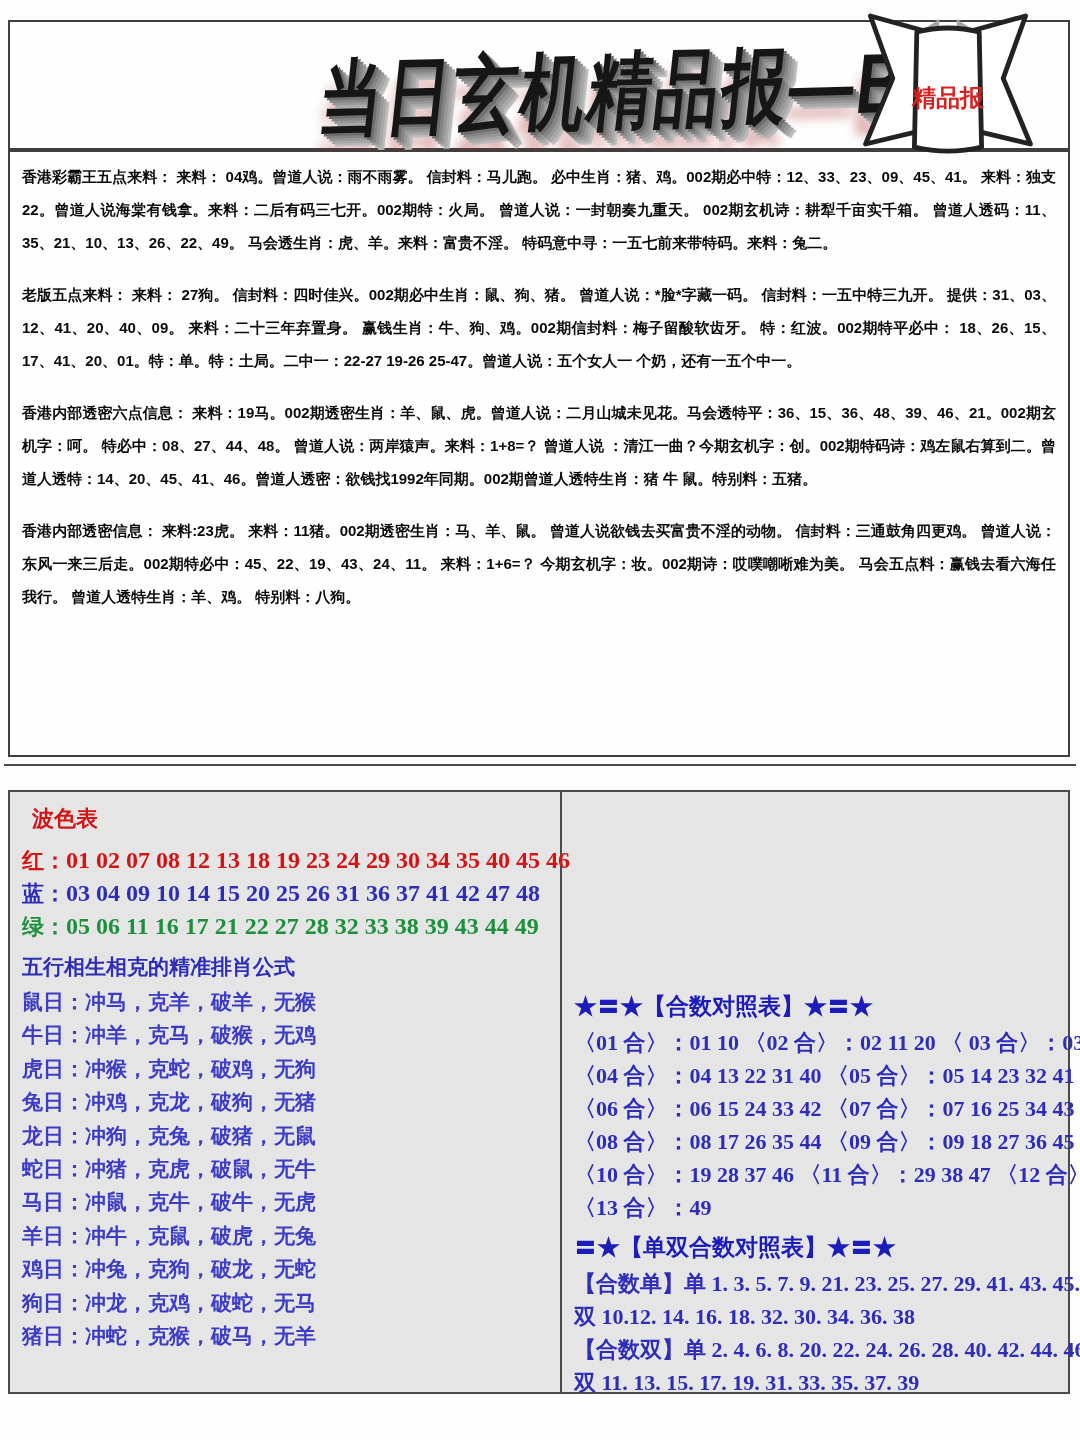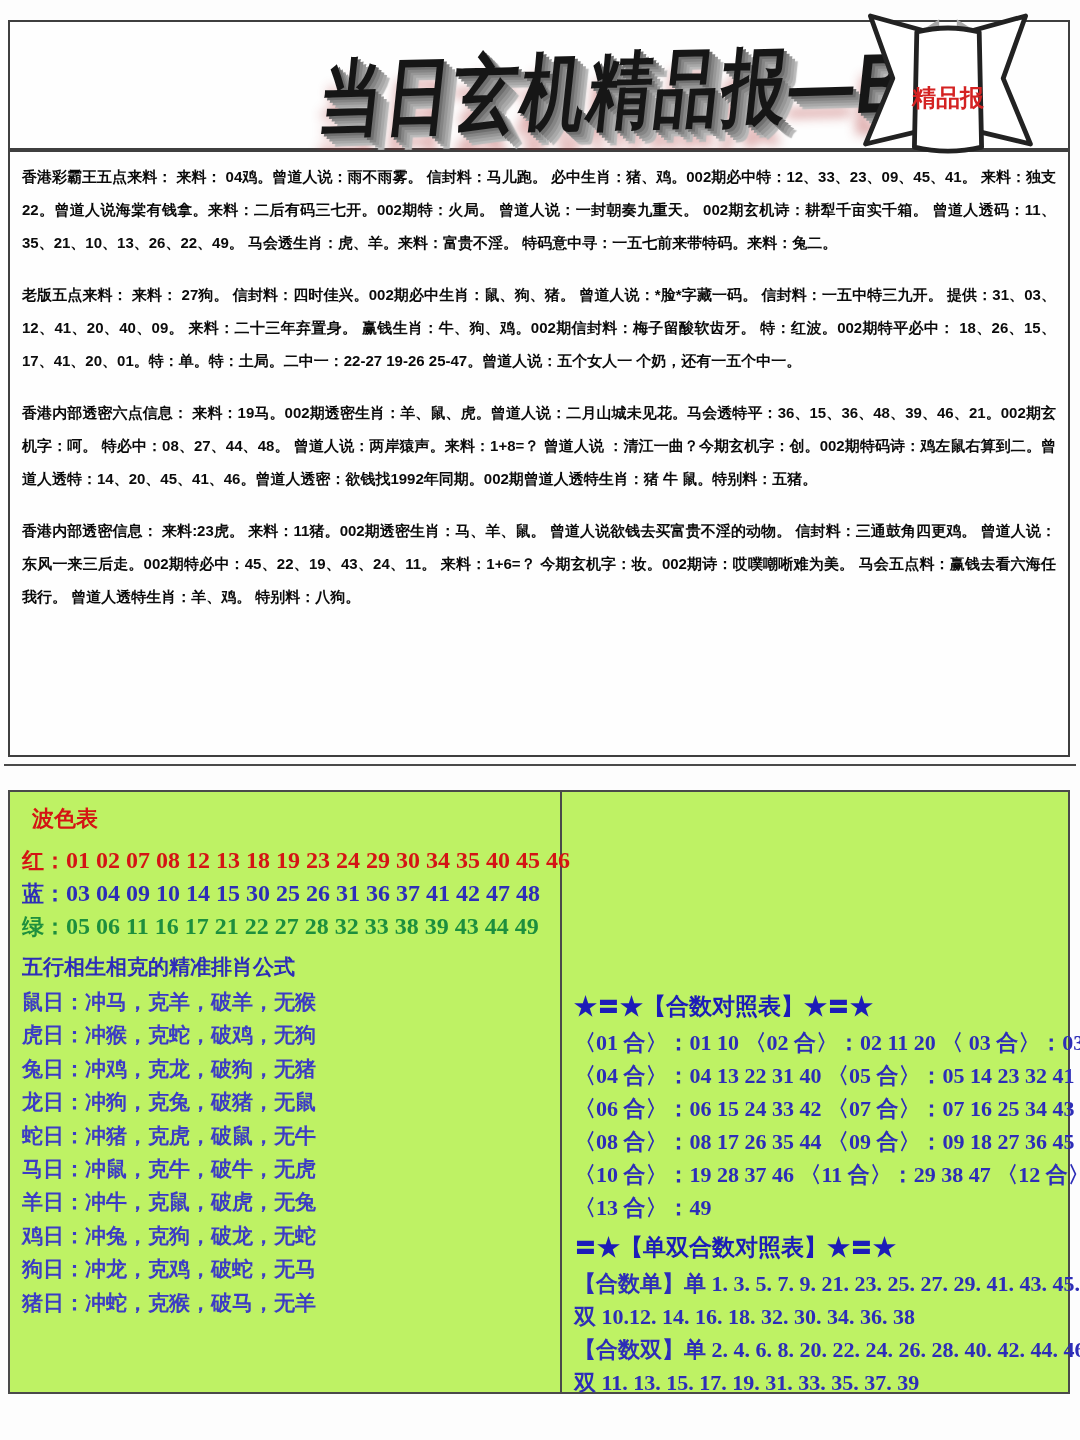--- a/index.html
+++ b/index.html
@@ -42,21 +42,21 @@
   }
 
   .mid-rule {
     position:absolute; left:4px; top:764px; width:1072px; height:0;
     border-top:2px solid #4a4a4a;
   }
 
   
   .bottom-box {
     position:absolute; left:8px; top:790px; width:1062px; height:604px;
-    border:2px solid #4a4a4a; box-sizing:border-box; background:#bef264;
+    border:2px solid #4a4a4a; box-sizing:border-box; background:#e5e5e5;
   }
   .vdivider { position:absolute; left:550px; top:0; height:100%; width:0; border-left:2px solid #4a4a4a; }
 
   .col-left  { position:absolute; left:0; top:0; width:548px; height:100%; padding:10px 0 0 12px; box-sizing:border-box; }
   .col-right { position:absolute; left:552px; top:0; right:0; height:100%; padding:198px 8px 0 12px; box-sizing:border-box; }
 
   .wave-title { color:#d41414; font-size:22px; font-weight:bold; margin:2px 0 10px 10px; }
   .wave-row   { font-family:"Liberation Serif", serif; font-size:24px; font-weight:bold; line-height:33px; white-space:nowrap; }
   .wave-row .lbl { font-family:"Liberation Sans", sans-serif; font-size:22px; }
   .c-red   { color:#d41414; }
@@ -109,28 +109,29 @@
   <div class="bottom-box">
     <div class="vdivider"></div>
 
     <div class="col-left">
       <div class="wave-title">波色表</div>
 
       <div class="wave-row c-red">
         <span class="lbl">红：</span><span>01 02 07 08 12 13 18 19 23 24 29 30 34 35 40 45 46</span>
       </div>
       <div class="wave-row c-blue">
-        <span class="lbl">蓝：</span><span>03 04 09 10 14 15 30 25 26 31 36 37 41 42 47 48</span>
+        <span class="lbl">蓝：</span><span>03 04 09 10 14 15 20 25 26 31 36 37 41 42 47 48</span>
       </div>
       <div class="wave-row c-green">
         <span class="lbl">绿：</span><span>05 06 11 16 17 21 22 27 28 32 33 38 39 43 44 49</span>
       </div>
 
       <div class="formula-title">五行相生相克的精准排肖公式</div>
       <div class="formula-row">鼠日：冲马，克羊，破羊，无猴</div>
+      <div class="formula-row">牛日：冲羊，克马，破猴，无鸡</div>
       <div class="formula-row">虎日：冲猴，克蛇，破鸡，无狗</div>
       <div class="formula-row">兔日：冲鸡，克龙，破狗，无猪</div>
       <div class="formula-row">龙日：冲狗，克兔，破猪，无鼠</div>
       <div class="formula-row">蛇日：冲猪，克虎，破鼠，无牛</div>
       <div class="formula-row">马日：冲鼠，克牛，破牛，无虎</div>
       <div class="formula-row">羊日：冲牛，克鼠，破虎，无兔</div>
       <div class="formula-row">鸡日：冲兔，克狗，破龙，无蛇</div>
       <div class="formula-row">狗日：冲龙，克鸡，破蛇，无马</div>
       <div class="formula-row">猪日：冲蛇，克猴，破马，无羊</div>
     </div>

